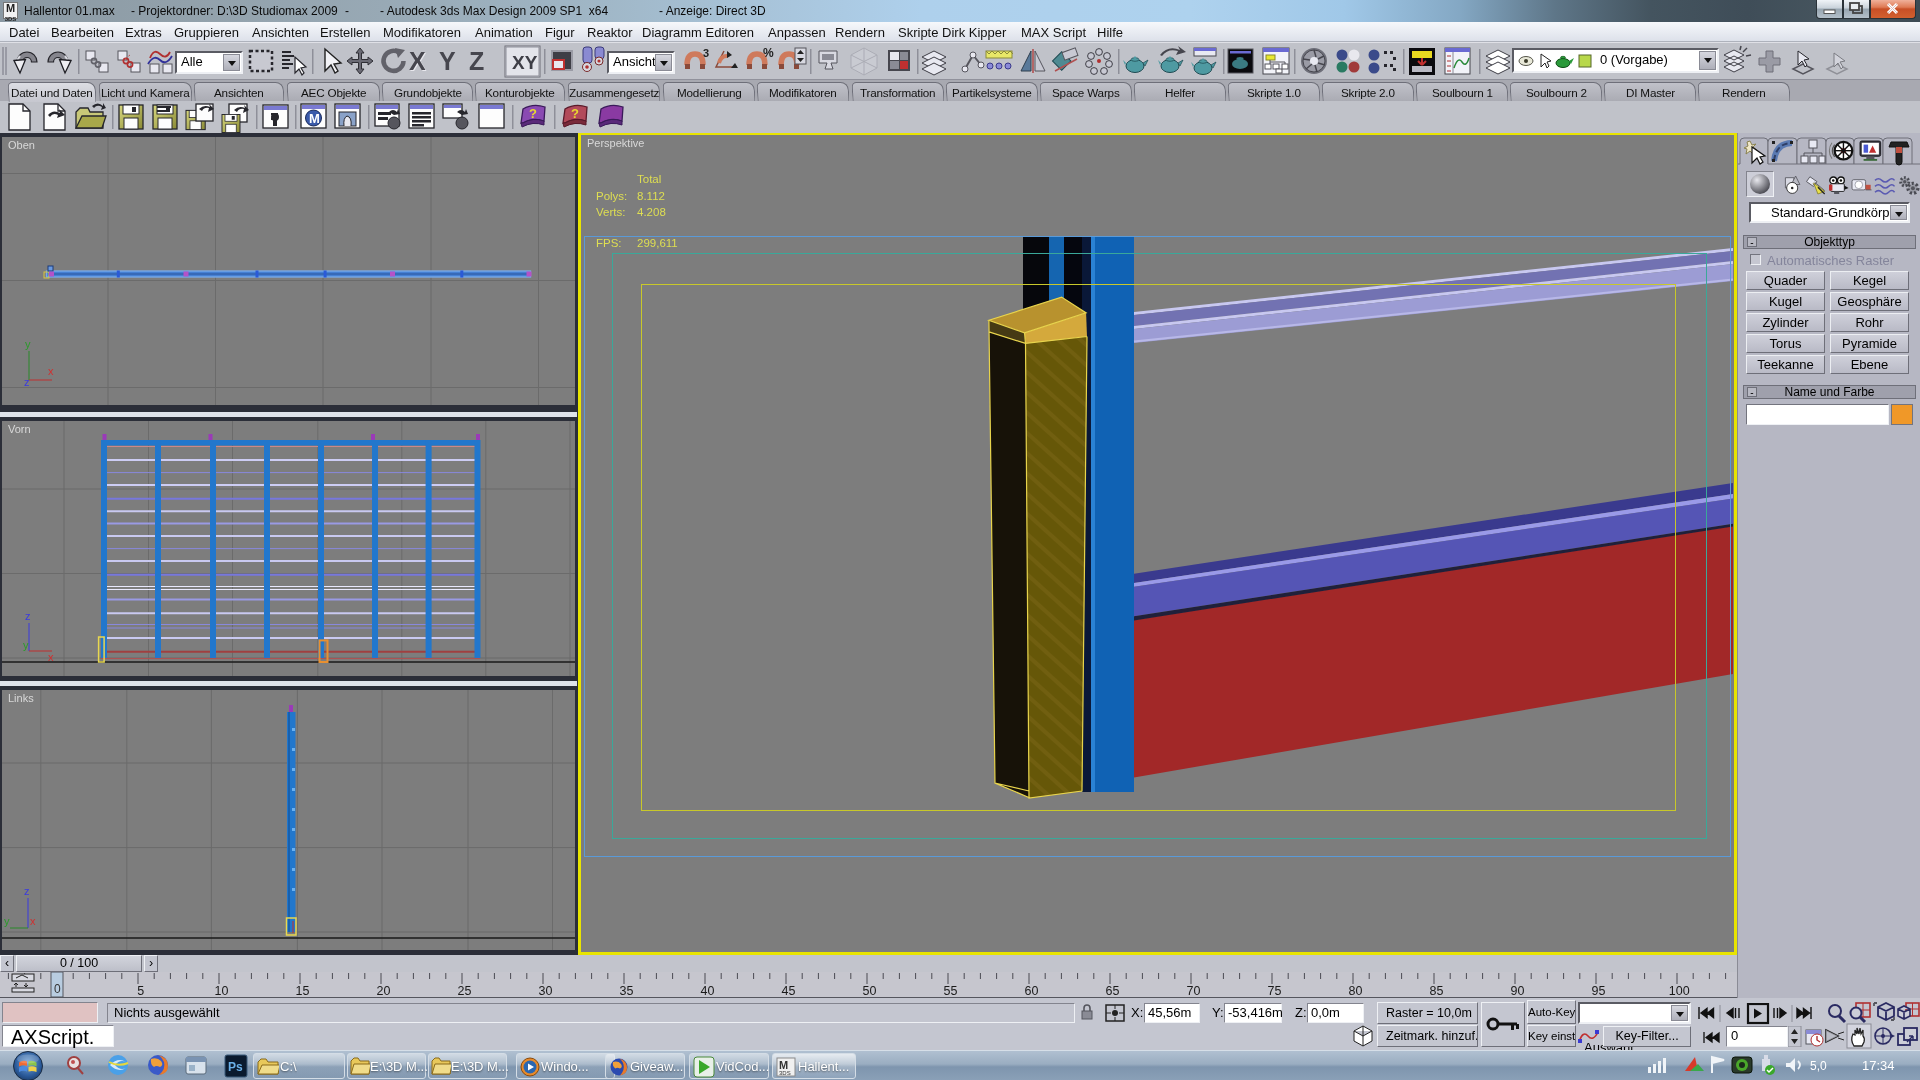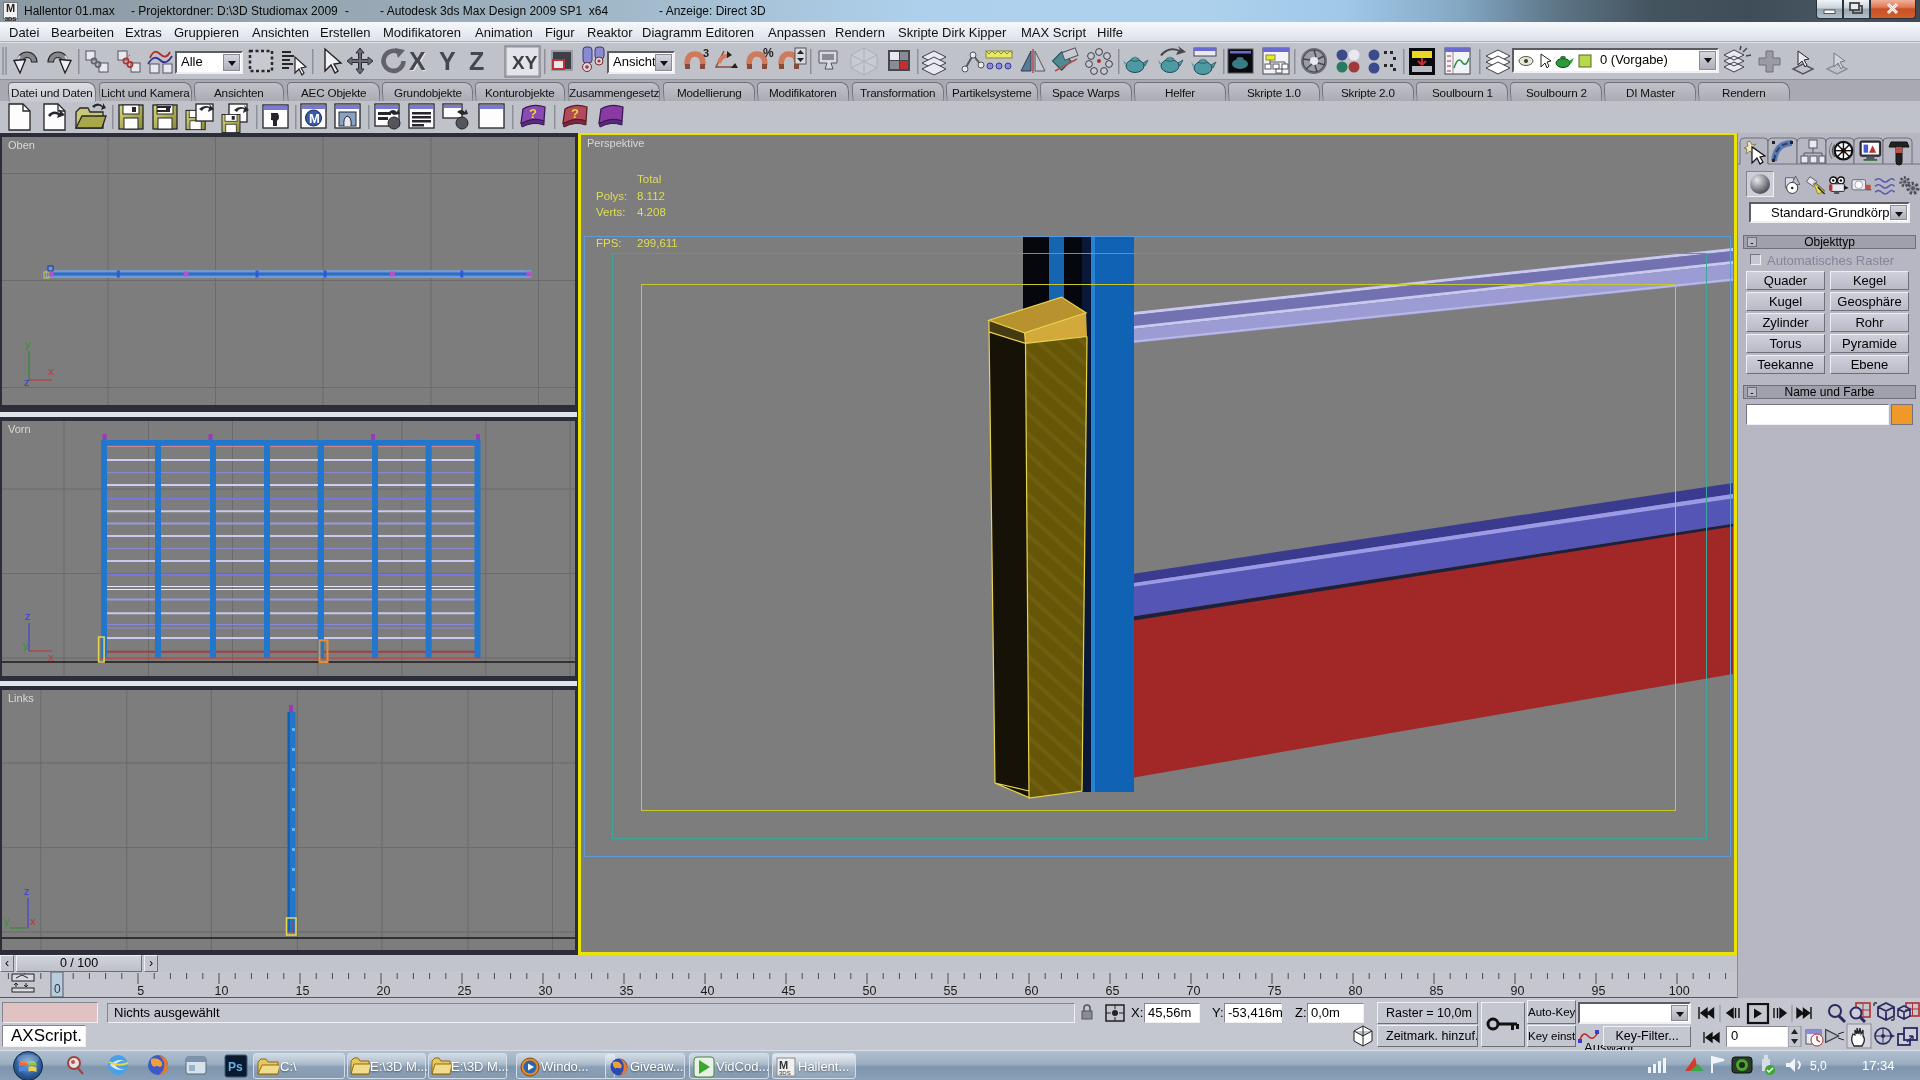--- a/index.html
+++ b/index.html
@@ -1041,21 +1041,21 @@
       <g stroke="#222" fill="none">
           <rect x="4" y="2" width="22" height="7" fill="#d8d9e1"></rect>
           <path d="M8 6 L14 3 L20 6"></path>
           <rect x="4" y="16" width="22" height="4" fill="#d8d9e1"></rect>
           <path d="M8 15 L8 11 M6 13 L8 11 L10 13 M18 11 L18 15 M16 13 L18 15 L20 13"></path>
         </g>
     </svg>
   </div>
   <div id="statusbar">
     <div class="sunken" style="left:2px;top:4px;width:96px;height:21px;background:#e0c2c2;"></div>
-    <div class="sunken" style="left:2px;top:27px;width:84px;height:22px;background:#fff;font-size:17px;padding-left:8px;">AXScript.</div>
+    <div class="sunken" style="left:2px;top:27px;width:112px;height:22px;background:#fff;font-size:20px;padding-left:8px;">AXScript.</div>
     <div class="sunken" style="left:107px;top:5px;width:968px;height:20px;padding:1px 0 0 6px;">Nichts ausgewählt</div>
     <svg width="50" height="24" style="position:absolute;left:1078px;top:4px;">
         <rect x="4" y="9" width="10" height="8" fill="#8a8b95" stroke="#55565e"></rect>
         <path d="M6 9 L6 6 Q6 3 9 3 Q12 3 12 6 L12 9" fill="none" stroke="#55565e" stroke-width="1.6"></path>
         <g transform="translate(28,0)">
           <rect x="0" y="3" width="18" height="16" fill="#c4c6d0" stroke="#222" stroke-width="1.5"></rect>
           <circle cx="9" cy="11" r="3" fill="#222"></circle>
           <line x1="9" y1="3" x2="9" y2="7" stroke="#222"></line>
           <line x1="9" y1="15" x2="9" y2="19" stroke="#222"></line>
           <line x1="0" y1="11" x2="5" y2="11" stroke="#222"></line>

